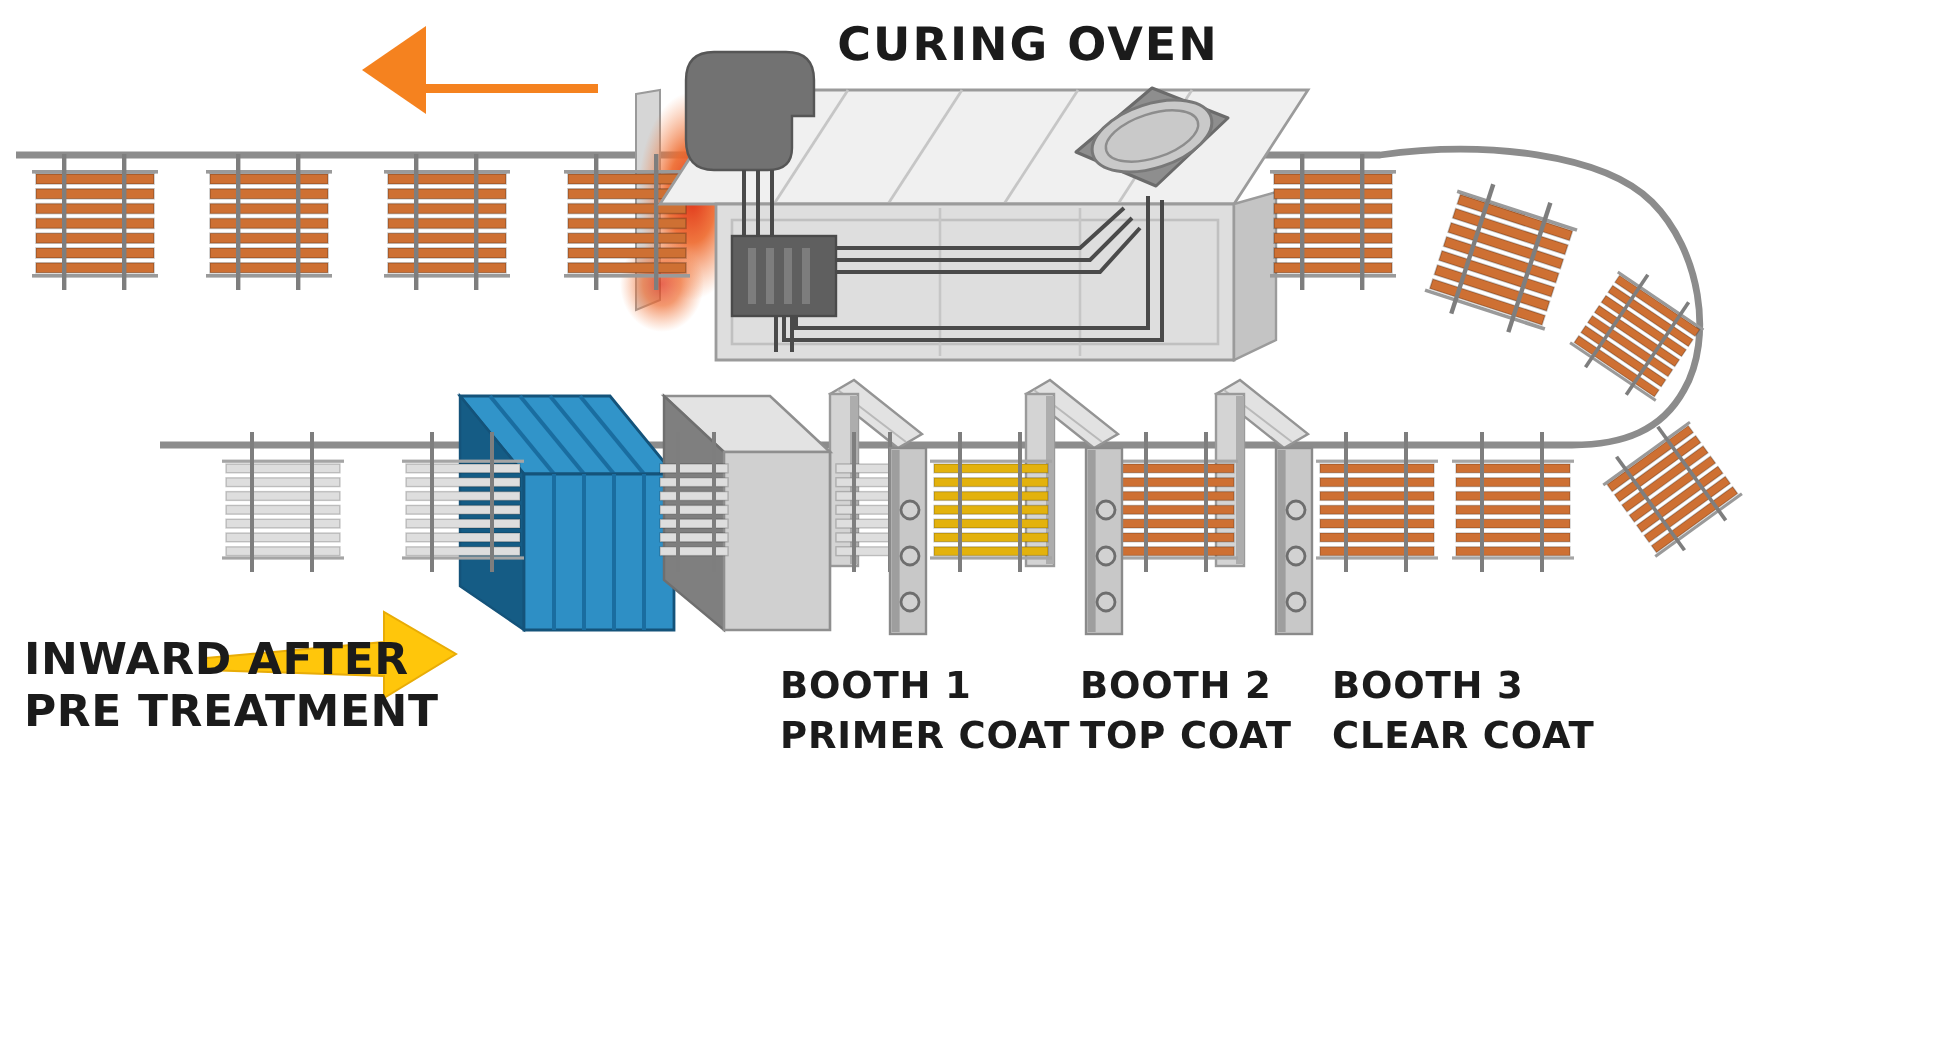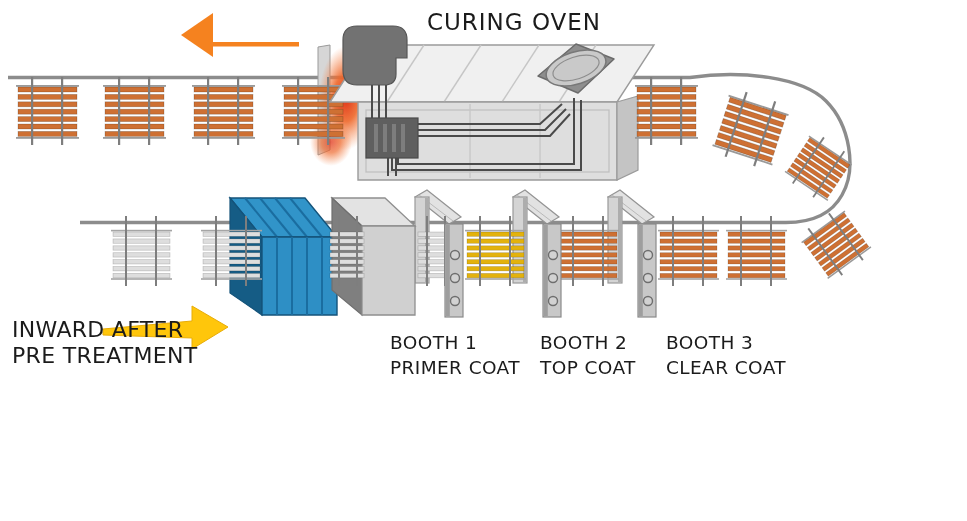--- a/index.html
+++ b/index.html
@@ -1,17 +1,17 @@
 <!DOCTYPE html>
 <html><head>
 <meta charset="utf-8">
 <style>
   html,body{margin:0;padding:0;background:#ffffff;}
   .stage{position:relative;width:967px;height:521px;background:#ffffff;overflow:hidden;
-         font-family:"DejaVu Sans","Liberation Sans",sans-serif;}
+         font-family:"DejaVu Sans","Liberation Sans",sans-serif;font-weight:bold;}
   svg{display:block;}
   text{fill:#1b1b1b;}
   .title-text{font-size:23px;letter-spacing:1px;}
   .flow-text{font-size:22px;letter-spacing:0.3px;}
   .booth-text{font-size:18.5px;letter-spacing:0.4px;}
 </style>
 </head>
 <body>
 
 <div class="stage">

